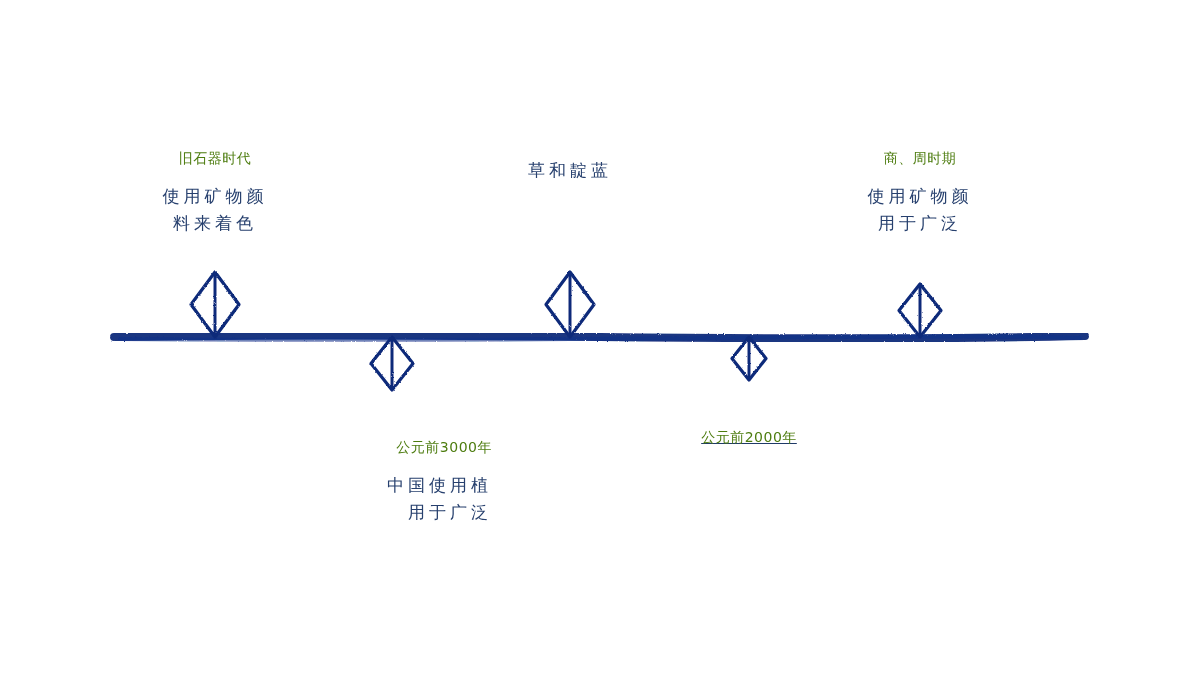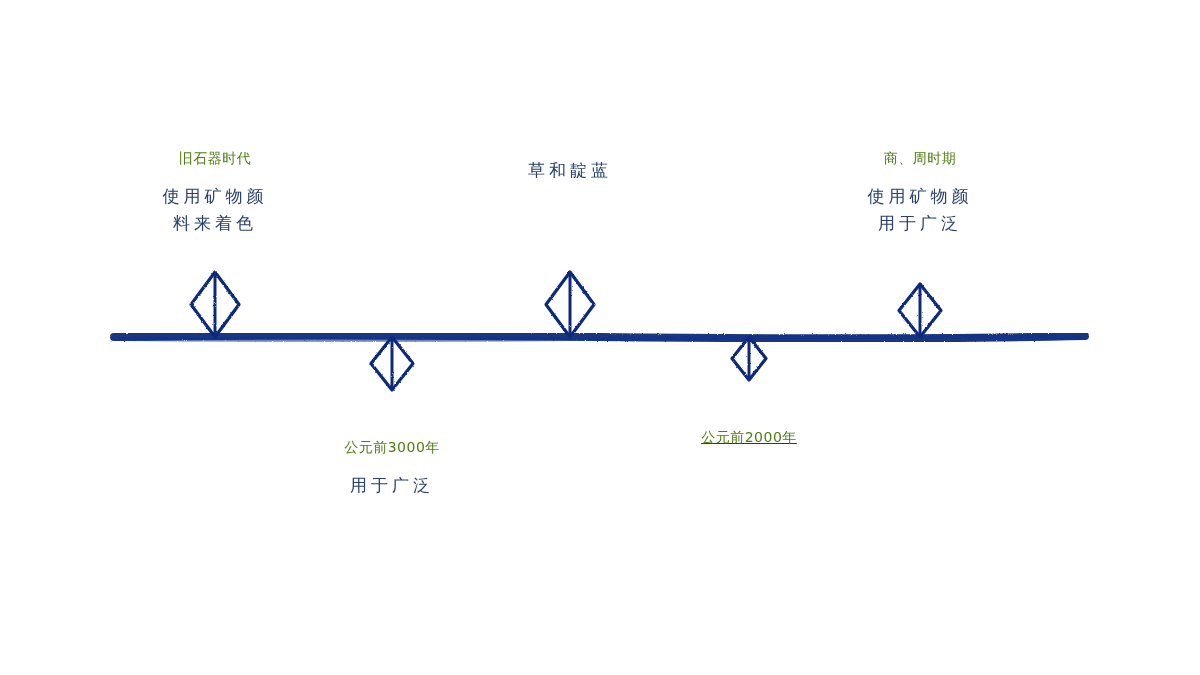--- a/index.html
+++ b/index.html
@@ -95,23 +95,24 @@
   </svg>
 
   <div class="event" style="left:115px; top:145px;">
     <div class="event-title">旧石器时代</div>
     <div class="event-desc">
       <div>使用矿物颜</div>
       <div>料来着色</div>
     </div>
   </div>
 
-  <div class="event" style="left:292px; top:434px;">
+  <div class="event" style="left:292px; top:434px;text-align:right;">
     <div class="event-title">公元前3000年</div>
     <div class="event-desc">
+      <div>中国使用植</div>
       <div>用于广泛</div>
     </div>
   </div>
 
   <div class="event" style="left:470px; top:145px;">
     <div class="event-desc">
       <div>草和靛蓝</div>
     </div>
   </div>
 

